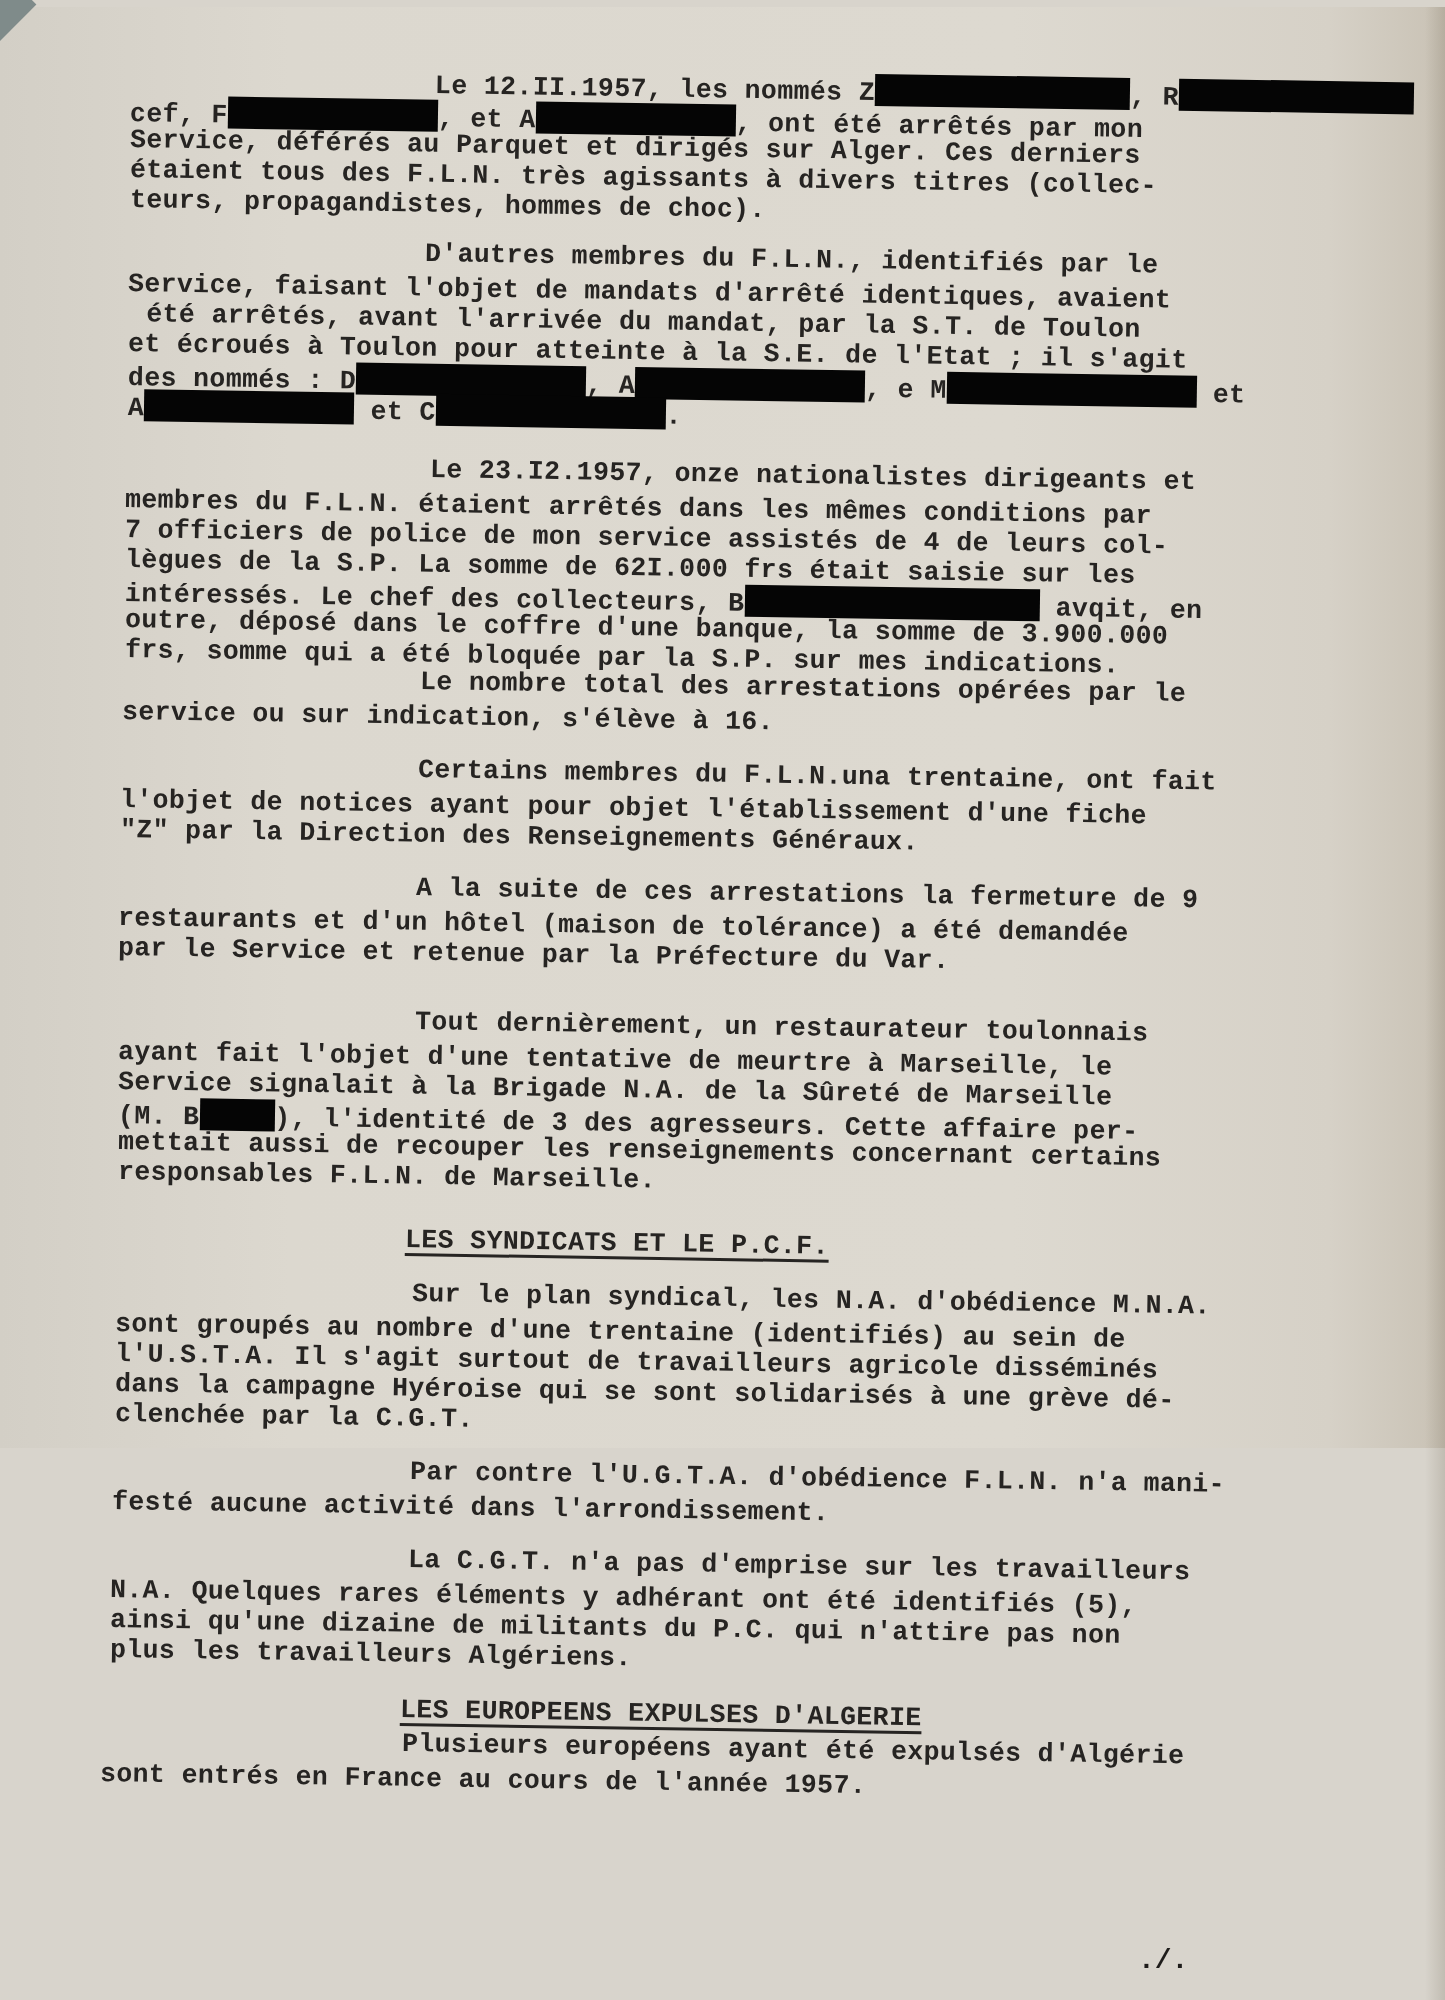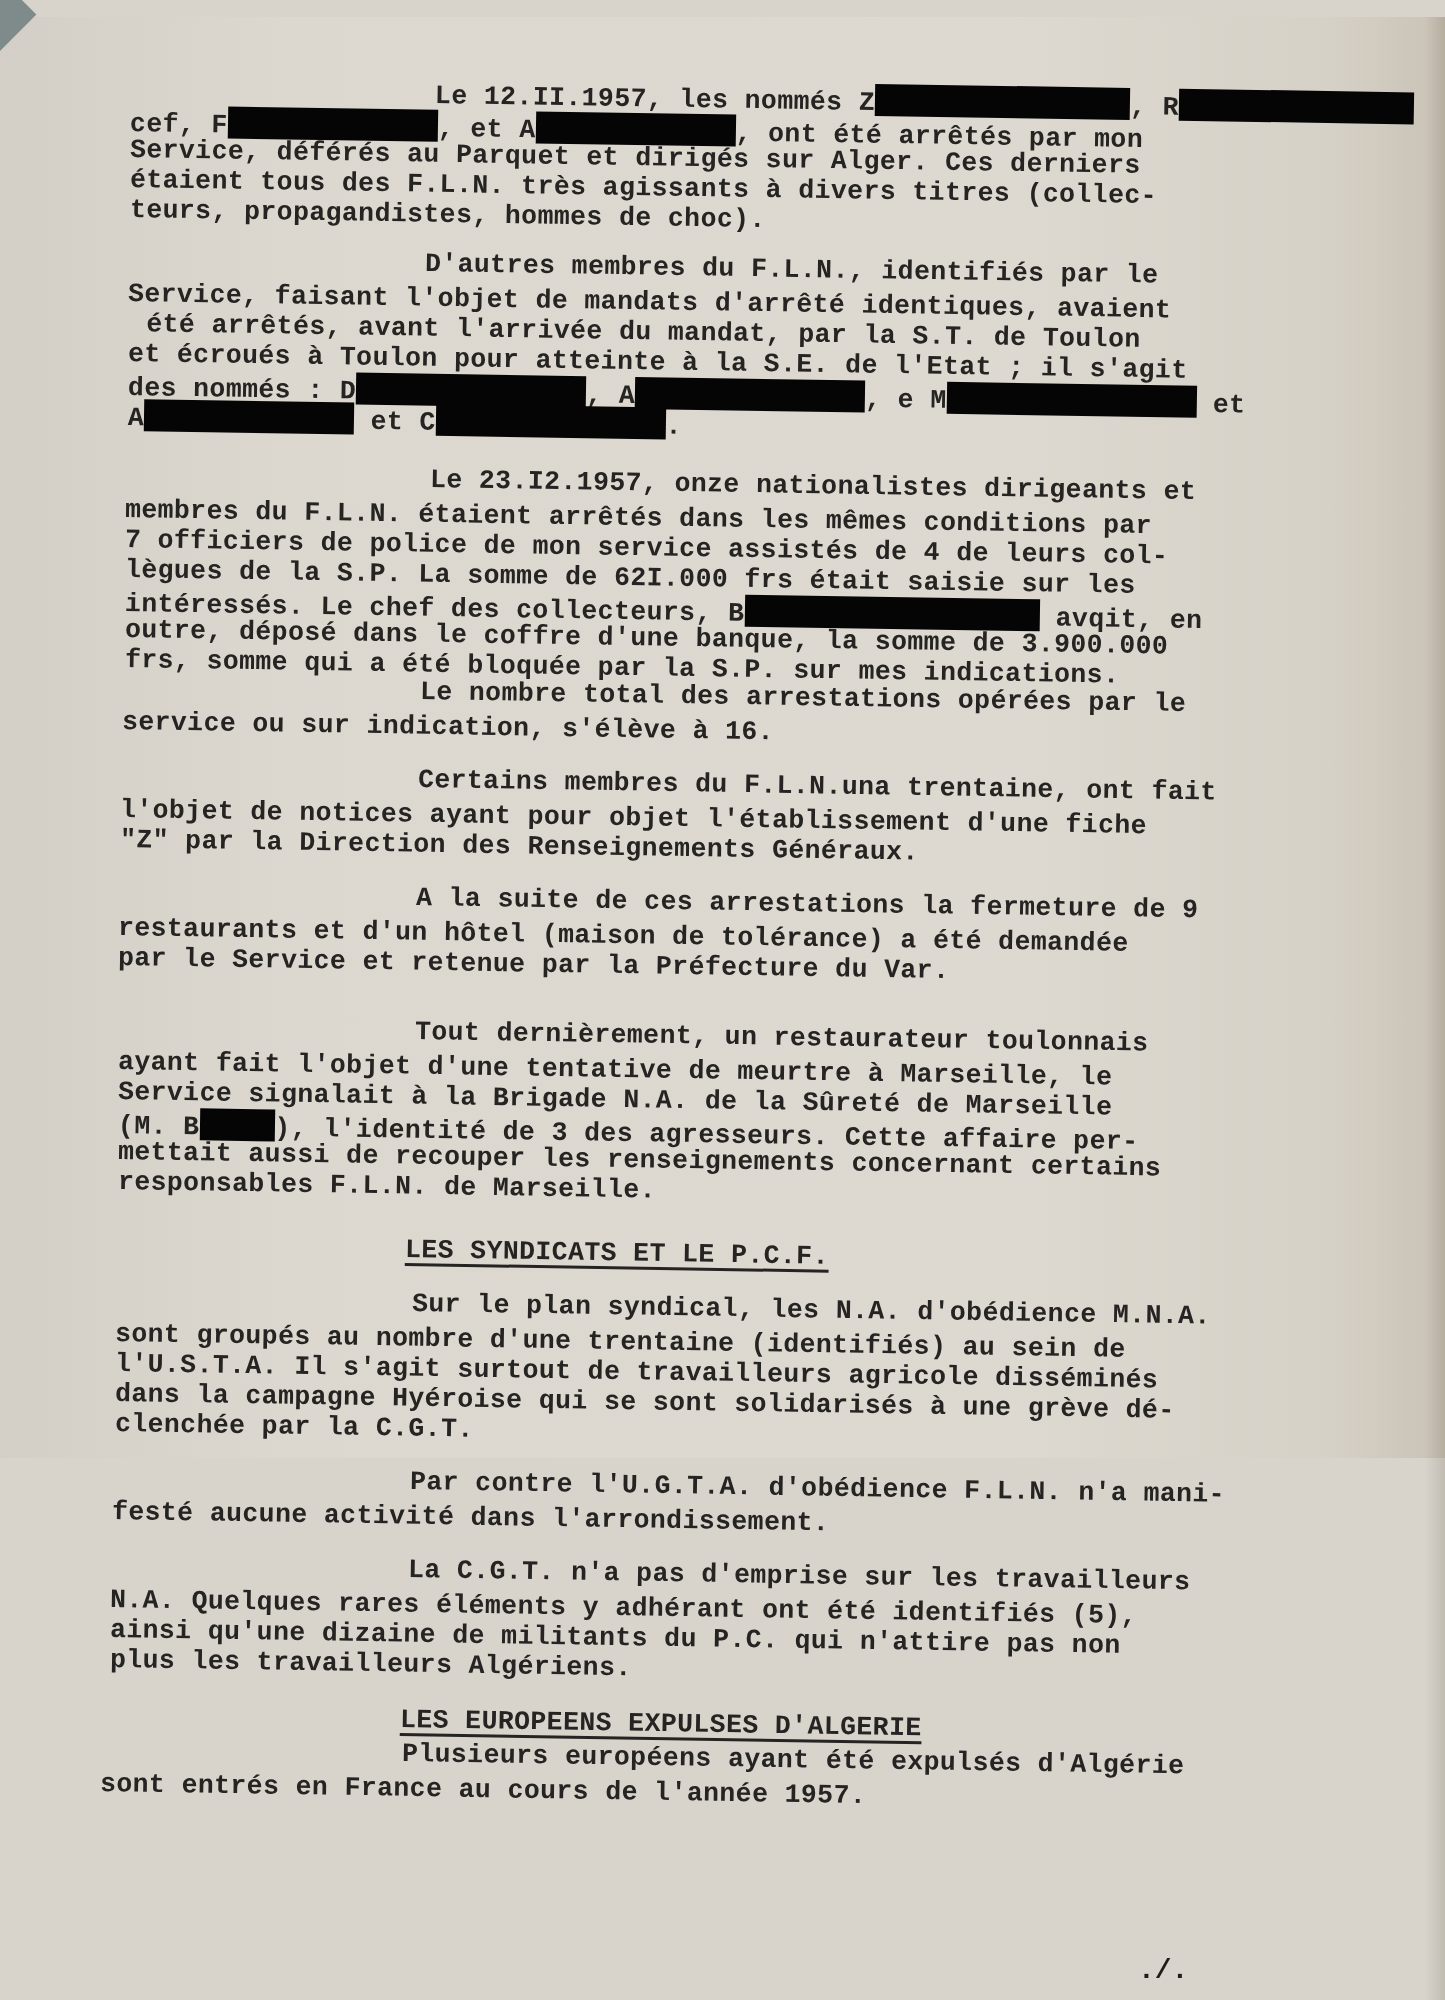--- a/index.html
+++ b/index.html
@@ -2,21 +2,21 @@
 <html><head>
   <meta charset="utf-8">
   <style>
     html, body { margin: 0; padding: 0; }
     body {
       width: 1445px; height: 2000px; overflow: hidden;
       background: #d8d4cc;
       position: relative;
     }
     .page {
-      position: absolute; left: 0; top: 17px; width: 1445px; height: 1441px;
+      position: absolute; left: 0; top: 7px; width: 1445px; height: 1441px;
       background: linear-gradient(90deg, #d3cfc6 0%, #dcd8cf 20%, #ddd9d0 70%, #d6d1c7 92%, #c9c2b5 100%);
     }
     .corner {
       position: absolute; left: -30px; top: -30px; width: 55px; height: 55px;
       background: #7f8b8a; transform: rotate(45deg);
     }
     .edge-shadow {
       position: absolute; right: 0; top: 0; width: 20px; height: 2000px;
       background: linear-gradient(90deg, rgba(0,0,0,0), rgba(90,80,60,0.18));
     }

